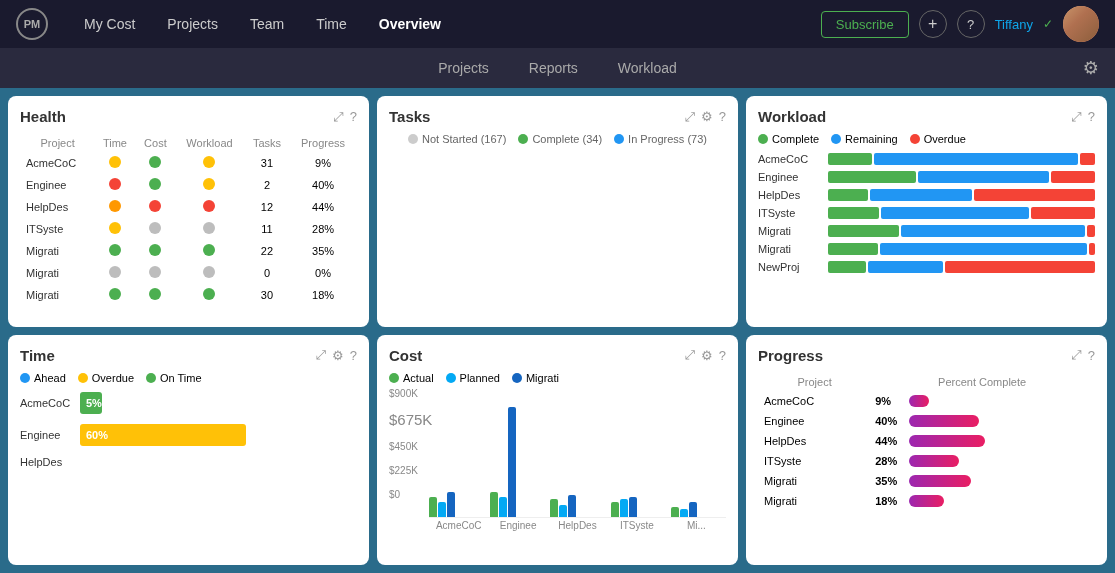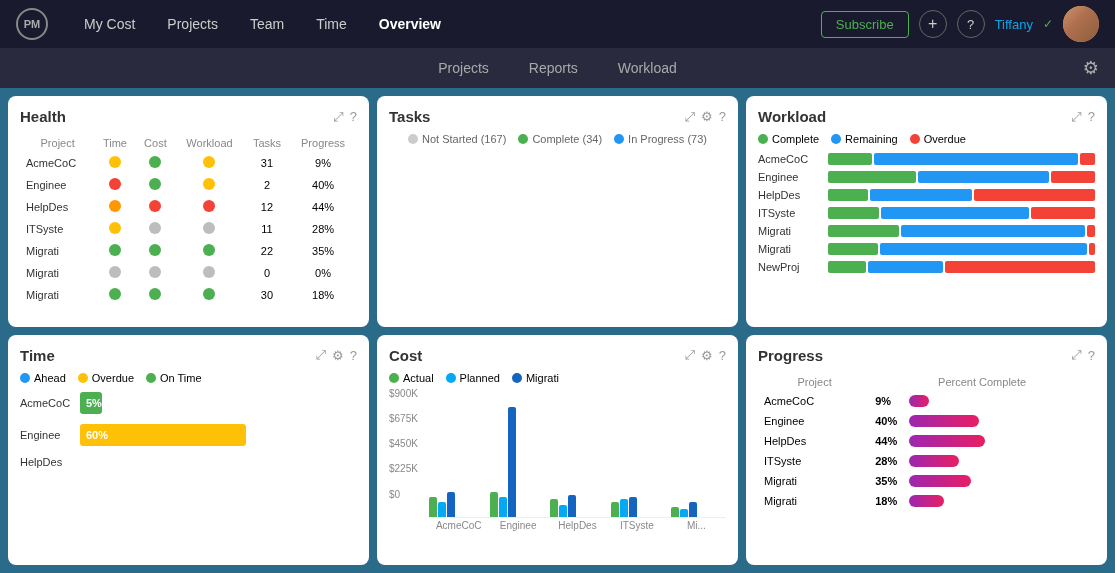--- a/index.html
+++ b/index.html
@@ -468,21 +468,21 @@
         <span>Planned</span>
       </div>
       <div class="legend-item">
         <div class="legend-dot" style="background:#1565c0"></div>
         <span>Migrati</span>
       </div>
     </div>
     <div style="display:flex; position:relative; height:130px; margin-top:0;">
       <div style="position:absolute; left:0; top:0; bottom:18px; width:38px; display:flex; flex-direction:column; justify-content:space-between;">
         <span style="font-size:10px;color:#888;">$900K</span>
-        <span style="font-size:10px;color:#888;">$675K</span>
+        <span style="font-size:15px;color:#888;">$675K</span>
         <span style="font-size:10px;color:#888;">$450K</span>
         <span style="font-size:10px;color:#888;">$225K</span>
         <span style="font-size:10px;color:#888;">$0</span>
       </div>
       <div style="margin-left:40px; flex:1; display:flex; align-items:flex-end; gap:6px; border-bottom:1px solid #eee; padding-bottom:0;" id="cost-bars">
       <div style="display: flex; gap: 1px; align-items: flex-end; flex: 1 1 0%;">
     <div style="width:8px;height:20px;background:#4caf50;border-radius:2px 2px 0 0;"></div>
     <div style="width:8px;height:15px;background:#03a9f4;border-radius:2px 2px 0 0;"></div>
     <div style="width:8px;height:25px;background:#1565c0;border-radius:2px 2px 0 0;"></div>
   </div>

